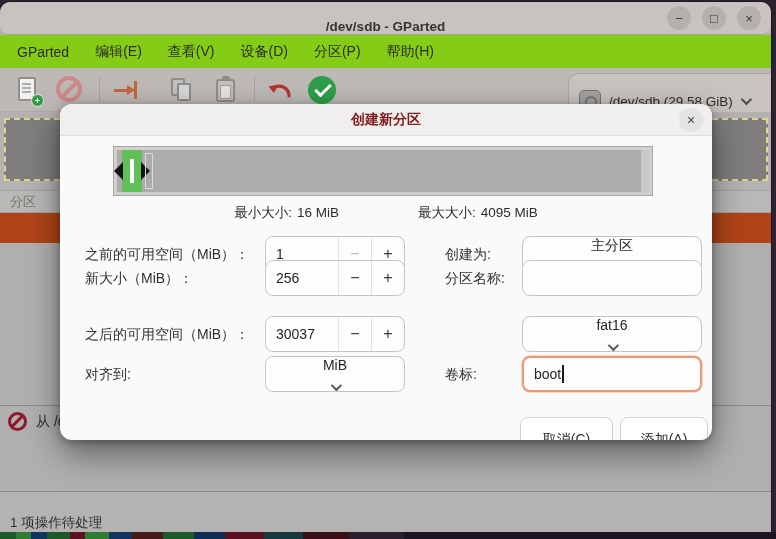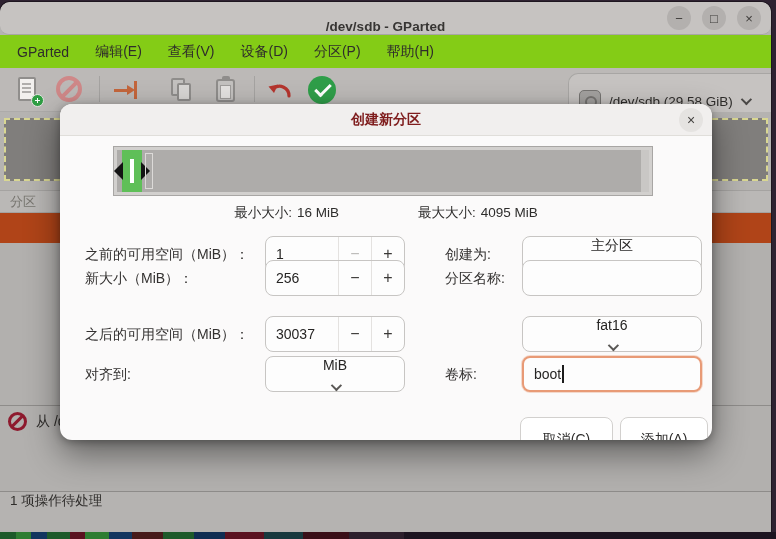--- a/index.html
+++ b/index.html
@@ -106,21 +106,21 @@
 
   .pending-panel { flex:0 0 86px; background:#b2b0ae; border-top:1px solid #8e8c8a;
     padding:5px 8px; display:flex; align-items:flex-start; gap:9px; }
   .op-forbid { width:19px; height:19px; border-radius:50%; border:3px solid #8e1a2e;
     position:relative; flex:0 0 19px; margin-top:1px; }
   .op-forbid:after { content:""; position:absolute; left:-2px; top:5px; width:16px; height:3px;
     background:#8e1a2e; transform:rotate(-45deg); }
   .pending-panel .optxt { font-size:14px; margin-top:2px; }
 
   .statusbar { flex:0 0 41px; background:#b5b3b1; border-top:1px solid #8e8c8a;
-    display:flex; align-items:flex-start; padding-left:10px; font-size:13.5px; }
+    display:flex; align-items:flex-end; padding-left:10px; font-size:13.5px; }
 
   .bottom-sliver { position:absolute; left:0; bottom:0; width:776px; height:7px;
     background:linear-gradient(90deg,
       #1d5a2a 0 2%, #2e7d32 2% 4%, #12355f 4% 6%, #1d5a2a 6% 9%, #5a1220 9% 11%,
       #2e7d32 11% 14%, #12355f 14% 17%, #471a1a 17% 21%, #1d5a2a 21% 25%,
       #0f2d52 25% 29%, #5a1220 29% 34%, #17393e 34% 39%, #3a0f18 39% 45%,
       #2c1f2c 45% 52%, #1c1420 52% 100%); }
 
   
   .dialog {

